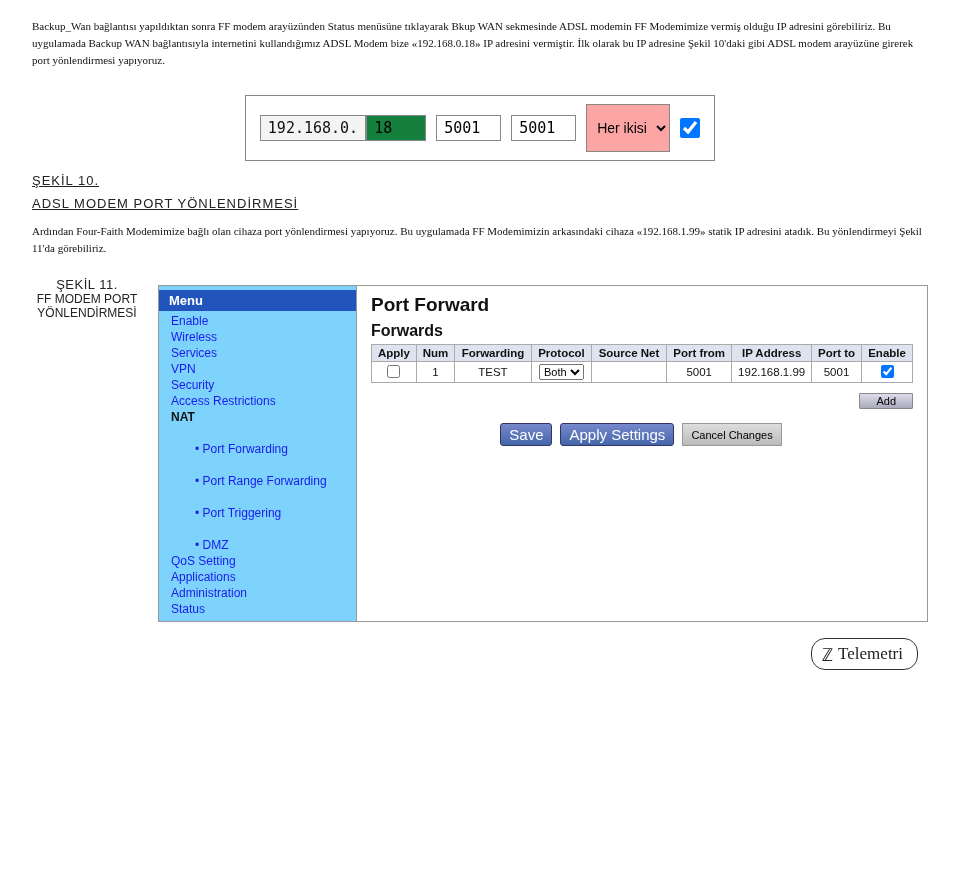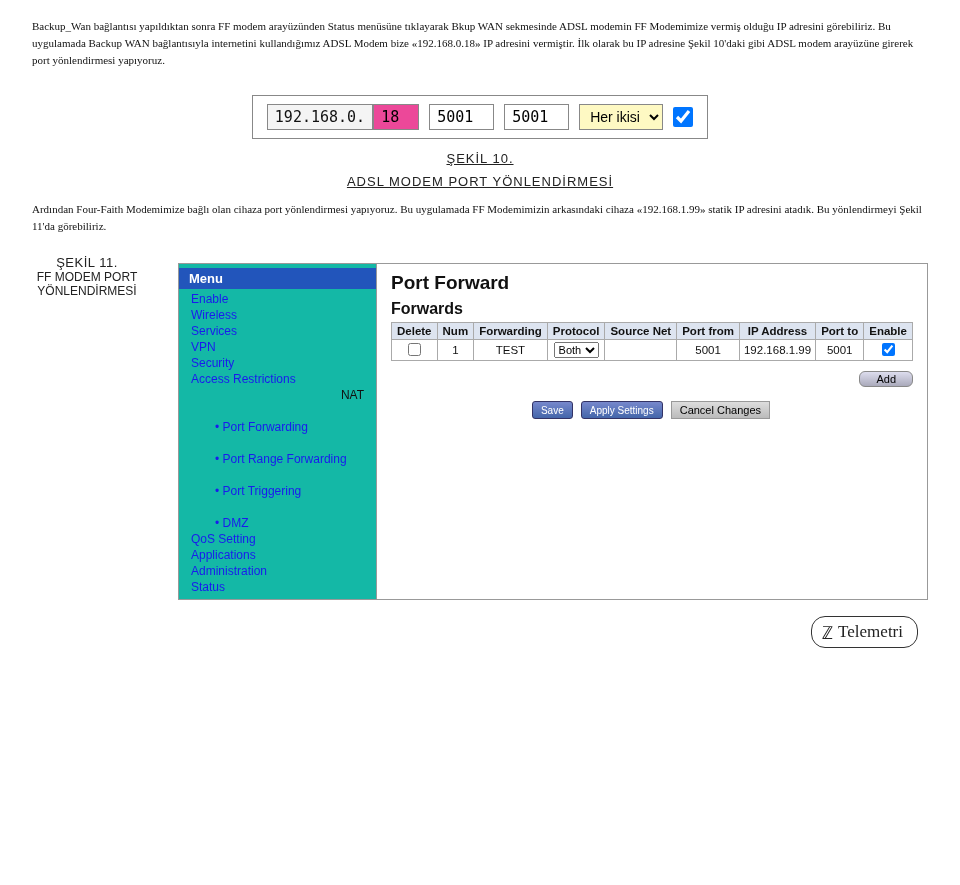--- a/index.html
+++ b/index.html
@@ -23,34 +23,34 @@
       font-size: 13px;
       letter-spacing: 1px;
       font-weight: normal;
       margin: 6px 0 2px 0;
       color: #222;
       text-decoration: underline;
     }
     .figure-block {
       display: flex;
       flex-direction: column;
-      align-items: center;
+      align-items: flex-start;
       margin: 8px 0 10px 0;
     }
     .router-ui-wrapper {
       display: flex;
       flex-direction: row;
       border: 1.5px solid #999;
       margin: 12px 0 0 0;
       width: 770px;
       min-height: 280px;
       background: #fff;
     }
     .router-sidebar {
-      background: #14b8a6;
+      background: #7dd3fc;
       border-right: 1.5px solid #999;
       min-width: 198px;
       max-width: 210px;
       padding: 4px 0 4px 0;
       font-family: Arial, sans-serif;
       font-size: 12px;
     }
     .router-sidebar .menu-header {
       background: #2255bb;
       color: #fff;
@@ -60,21 +60,21 @@
       margin-bottom: 2px;
     }
     .sidebar-link {
       display: block;
       color: #1a1aee;
       text-decoration: none;
       padding: 1px 12px;
       font-size: 12px;
       cursor: pointer;
     }
-    .sidebar-link.bold { font-weight: normal; color: #111; text-decoration: none; cursor: default; text-align: right; }
+    .sidebar-link.bold { font-weight: bold; color: #111; text-decoration: none; cursor: default; }
     .sidebar-sub {
       padding-left: 28px;
       margin-top: 16px;
     }
     .router-main {
       flex: 1;
       padding: 8px 14px;
       font-family: Arial, sans-serif;
       font-size: 12px;
     }
@@ -112,45 +112,45 @@
       font-size: 11px;
       padding: 2px 8px;
       cursor: pointer;
       margin-right: 2px;
     }
     .btn-blue {
       background: linear-gradient(to bottom, #7788cc 0%, #4466aa 100%);
       border: 1px solid #336;
       color: #fff;
       border-radius: 3px;
-      font-size: 10px;
+      font-size: 15px;
       padding: 2px 8px;
       cursor: pointer;
       margin-right: 2px;
     }
     .btn-row {
       display: flex;
       gap: 6px;
       margin-top: 10px;
       justify-content: center;
     }
     .add-btn {
       background: linear-gradient(to bottom, #dde 0%, #aab 100%);
       border: 1px solid #888;
-      border-radius: 6px;
+      border-radius: 1px;
       font-size: 11px;
       padding: 1px 16px;
       cursor: pointer;
       margin: 4px 0 4px 0;
     }
     .fig-side-block {
       display: flex;
       flex-direction: row;
       align-items: flex-start;
-      gap: 36px;
+      gap: 16px;
       margin-top: 16px;
     }
     .fig-caption-left {
       min-width: 110px;
       text-align: center;
       font-family: Arial, sans-serif;
       font-size: 12px;
       color: #222;
       padding-top: 4px;
     }
@@ -196,38 +196,38 @@
       background: #f4f4f4;
       border: 1.5px solid #888;
       padding: 3px 7px;
       color: #111;
     }
     .ip-input {
       font-family: monospace;
       font-size: 15px;
       border: 1.5px solid #888;
       padding: 3px 7px;
-      width: 46px;
-      background: #ec4899;
+      width: 60px;
+      background: #15803d;
     }
     .port-input {
       font-family: monospace;
       font-size: 15px;
       border: 1.5px solid #888;
       padding: 3px 7px;
       width: 65px;
       margin-left: 10px;
       background: #fff;
     }
     .both-select {
       font-size: 14px;
       border: 1.5px solid #888;
-      padding: 3px 6px;
+      padding: 14px 6px;
       margin-left: 10px;
-      background: #fef9c3;
+      background: #fca5a5;
     }
     .pf-checkbox {
       width: 20px;
       height: 20px;
       margin-left: 10px;
       border: 1.5px solid #888;
       appearance: auto;
     }
   </style>
 </head>
@@ -281,21 +281,21 @@
       <a class="sidebar-link">Administration</a>
       <a class="sidebar-link">Status</a>
     </div>
 
     <div class="router-main">
       <div class="section-label">Port Forward</div>
       <div style="font-size:16px;font-weight:bold;margin-bottom:4px;">Forwards</div>
       <table class="pf-table">
         <thead>
           <tr>
-            <th>Delete</th>
+            <th>Apply</th>
             <th>Num</th>
             <th>Forwarding</th>
             <th>Protocol</th>
             <th>Source Net</th>
             <th>Port from</th>
             <th>IP Address</th>
             <th>Port to</th>
             <th>Enable</th>
           </tr>
         </thead>

